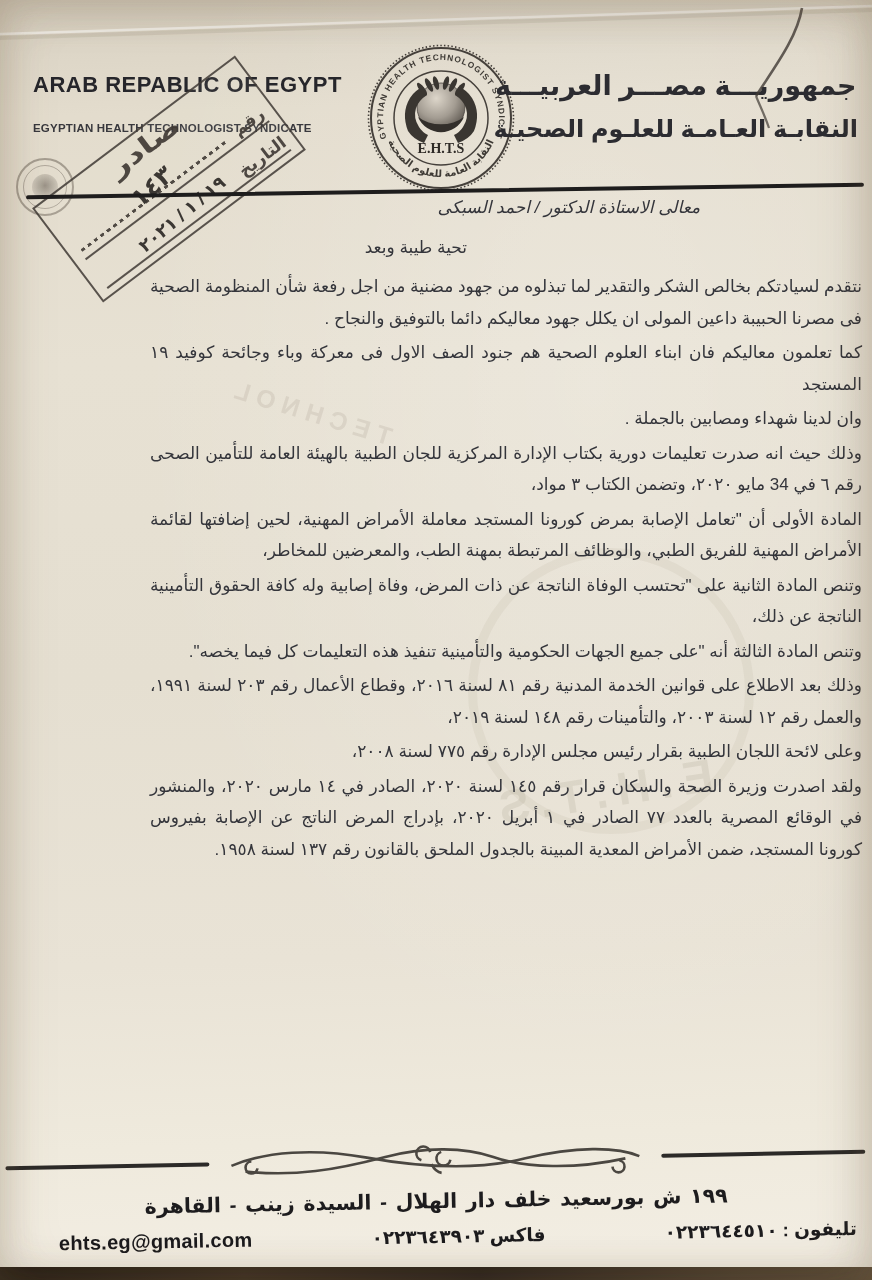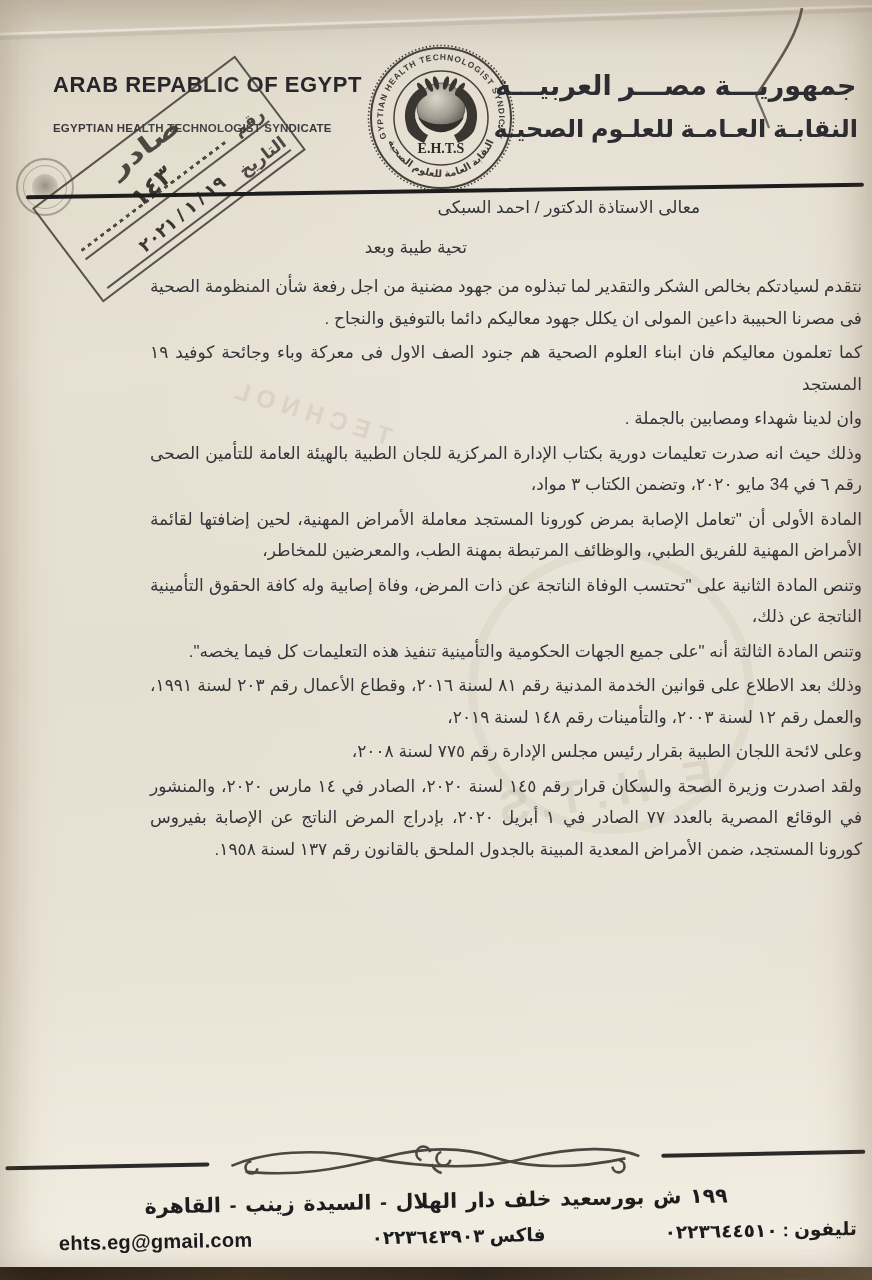--- a/index.html
+++ b/index.html
@@ -9,21 +9,21 @@
     background:
       radial-gradient(ellipse at 68% 30%, rgba(255,255,255,0.20), rgba(255,255,255,0) 55%),
       linear-gradient(178deg,#d8d1c2 0%,#e3dccd 9%,#e7e1d3 28%,#e5dfd1 52%,#e9e3d6 74%,#efeadd 88%,#f2ede2 97%);
     color:#34353b;
   }
   .vignette{position:absolute;inset:0;pointer-events:none;z-index:9;
     box-shadow:inset 0 14px 40px rgba(120,100,70,.18), inset 0 -10px 34px rgba(120,100,70,.10),
                inset -18px 0 50px rgba(110,92,64,.12), inset 18px 0 50px rgba(110,92,64,.08);}
   .crease{position:absolute;top:0;left:0;width:872px;height:60px;z-index:1;pointer-events:none;}
   
-  .header-left{position:absolute;left:33px;top:72px;z-index:2;margin-left:20px;}
+  .header-left{position:absolute;left:33px;top:72px;z-index:2;}
   .en-title{font-size:22px;font-weight:bold;letter-spacing:.5px;color:#26262b;}
   .en-sub{font-size:11.5px;font-weight:bold;letter-spacing:.2px;color:#38383d;margin-top:24px;}
   .logo-wrap{position:absolute;left:366px;top:43px;width:150px;height:150px;z-index:2;}
   .header-right{position:absolute;right:14px;top:70px;text-align:center;direction:rtl;z-index:2;color:#2c2c31;}
   .ar-country{font-size:27px;font-weight:bold;}
   .ar-org{font-size:24px;font-weight:bold;margin-top:13px;}
   .rule{position:absolute;left:26px;width:838px;top:189px;height:4px;background:#1e1d1d;
     transform:rotate(-.85deg);z-index:5;border-radius:2px;}
   
   .stamp{position:absolute;left:42px;top:120px;width:254px;height:118px;z-index:4;
@@ -40,21 +40,21 @@
   .hand-date{font-size:18px;transform:rotate(-3deg) skewX(-5deg);margin-right:10px;margin-bottom:2px;}
   .round-seal{position:absolute;left:16px;top:158px;width:54px;height:54px;z-index:3;border-radius:50%;
     border:2px solid rgba(92,83,73,.55);opacity:.85;}
   .round-seal:before{content:"";position:absolute;inset:5px;border-radius:50%;border:1px solid rgba(92,83,73,.45);}
   .round-seal:after{content:"";position:absolute;inset:14px;border-radius:50%;
     background:radial-gradient(circle at 50% 45%, rgba(70,62,54,.55), rgba(70,62,54,.15) 70%, transparent 75%);}
   .pen-mark{position:absolute;left:742px;top:4px;z-index:3;}
   
   .letter{position:absolute;top:192px;right:10px;width:712px;direction:rtl;z-index:2;
     font-size:17px;color:#34353b;}
-  .sal1{margin:5px 162px 12px 0;text-align:right;white-space:nowrap;}
+  .sal1{margin:5px 162px 12px 0;text-align:right;white-space:nowrap;font-style:italic;}
   .sal2{margin:9px 349px 0 0;text-align:right;white-space:nowrap;}
   .greet{margin:19px 395px 13px 0;text-align:right;white-space:nowrap;}
   .para{margin:0 0 3px 0;line-height:31.5px;text-align:justify;text-align-last:right;}
   
   .ghost{position:absolute;pointer-events:none;font-weight:bold;color:rgba(125,112,92,.13);z-index:1;}
   .ghost-tech{left:225px;top:398px;font-size:25px;letter-spacing:7px;transform:scaleX(-1) rotate(-17deg);}
   .ghost-ring{left:468px;top:548px;width:268px;height:268px;border-radius:50%;
     border:9px solid rgba(125,112,92,.07);}
   .ghost-ehts{left:488px;top:765px;font-size:46px;letter-spacing:10px;transform:scaleX(-1) rotate(9deg);
     color:rgba(125,112,92,.12);}

